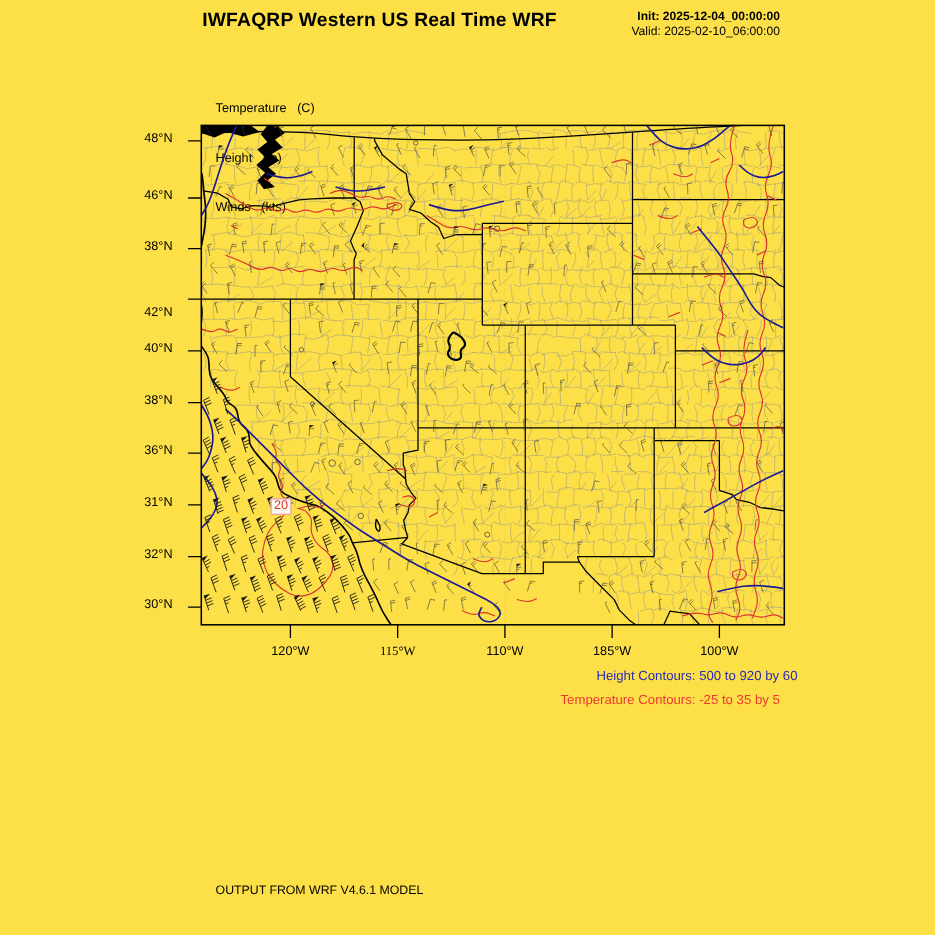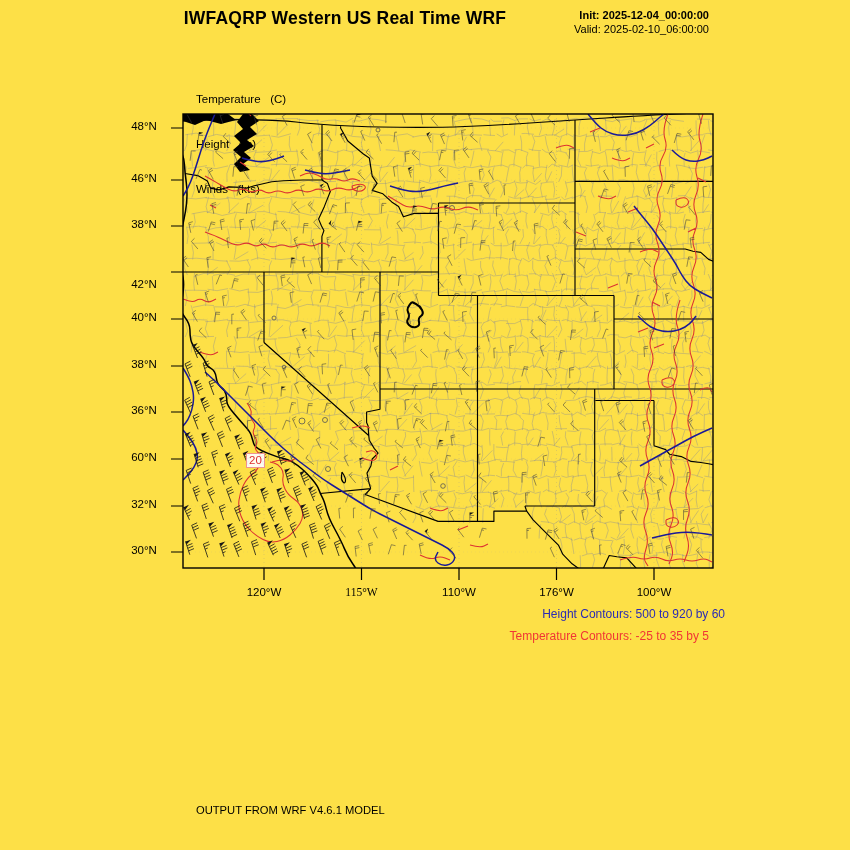--- a/index.html
+++ b/index.html
@@ -37,27 +37,27 @@
     <div>Winds   (kts)</div>
   </div>
   <div id="ticklabels">
       <div class="latlab" style="left: 120px; top: 120px;">48°N</div>
       <div class="latlab" style="left: 120px; top: 172px;">46°N</div>
       <div class="latlab" style="left: 120px; top: 218px;">38°N</div>
       <div class="latlab" style="left: 120px; top: 278px;">42°N</div>
       <div class="latlab" style="left: 120px; top: 311px;">40°N</div>
       <div class="latlab" style="left: 120px; top: 358px;">38°N</div>
       <div class="latlab" style="left: 120px; top: 404px;">36°N</div>
-      <div class="latlab" style="left: 120px; top: 451px;">60°N</div>
+      <div class="latlab" style="left: 120px; top: 451px;">31°N</div>
       <div class="latlab" style="left: 120px; top: 498px;">32°N</div>
       <div class="latlab" style="left: 120px; top: 544px;">30°N</div>
       <div class="lonlab" style="left: 234px; top: 586px;">120°W</div>
       <div class="lonlab" style="left: 331.5px; top: 586px; font-family: Liberation Serif, serif;">115°W</div>
       <div class="lonlab" style="left: 429px; top: 586px;">110°W</div>
-      <div class="lonlab" style="left: 526.5px; top: 586px;">176°W</div>
+      <div class="lonlab" style="left: 526.5px; top: 586px;">185°W</div>
       <div class="lonlab" style="left: 624px; top: 586px;">100°W</div>
     </div>
   <svg id="map" viewBox="0 0 600 500">
       <defs>
         <clipPath id="mclip">
           <rect x="183" y="114" width="530" height="454"></rect>
         </clipPath>
       </defs>
       <g transform="translate(-140,-100)">
         <g clip-path="url(#mclip)">

